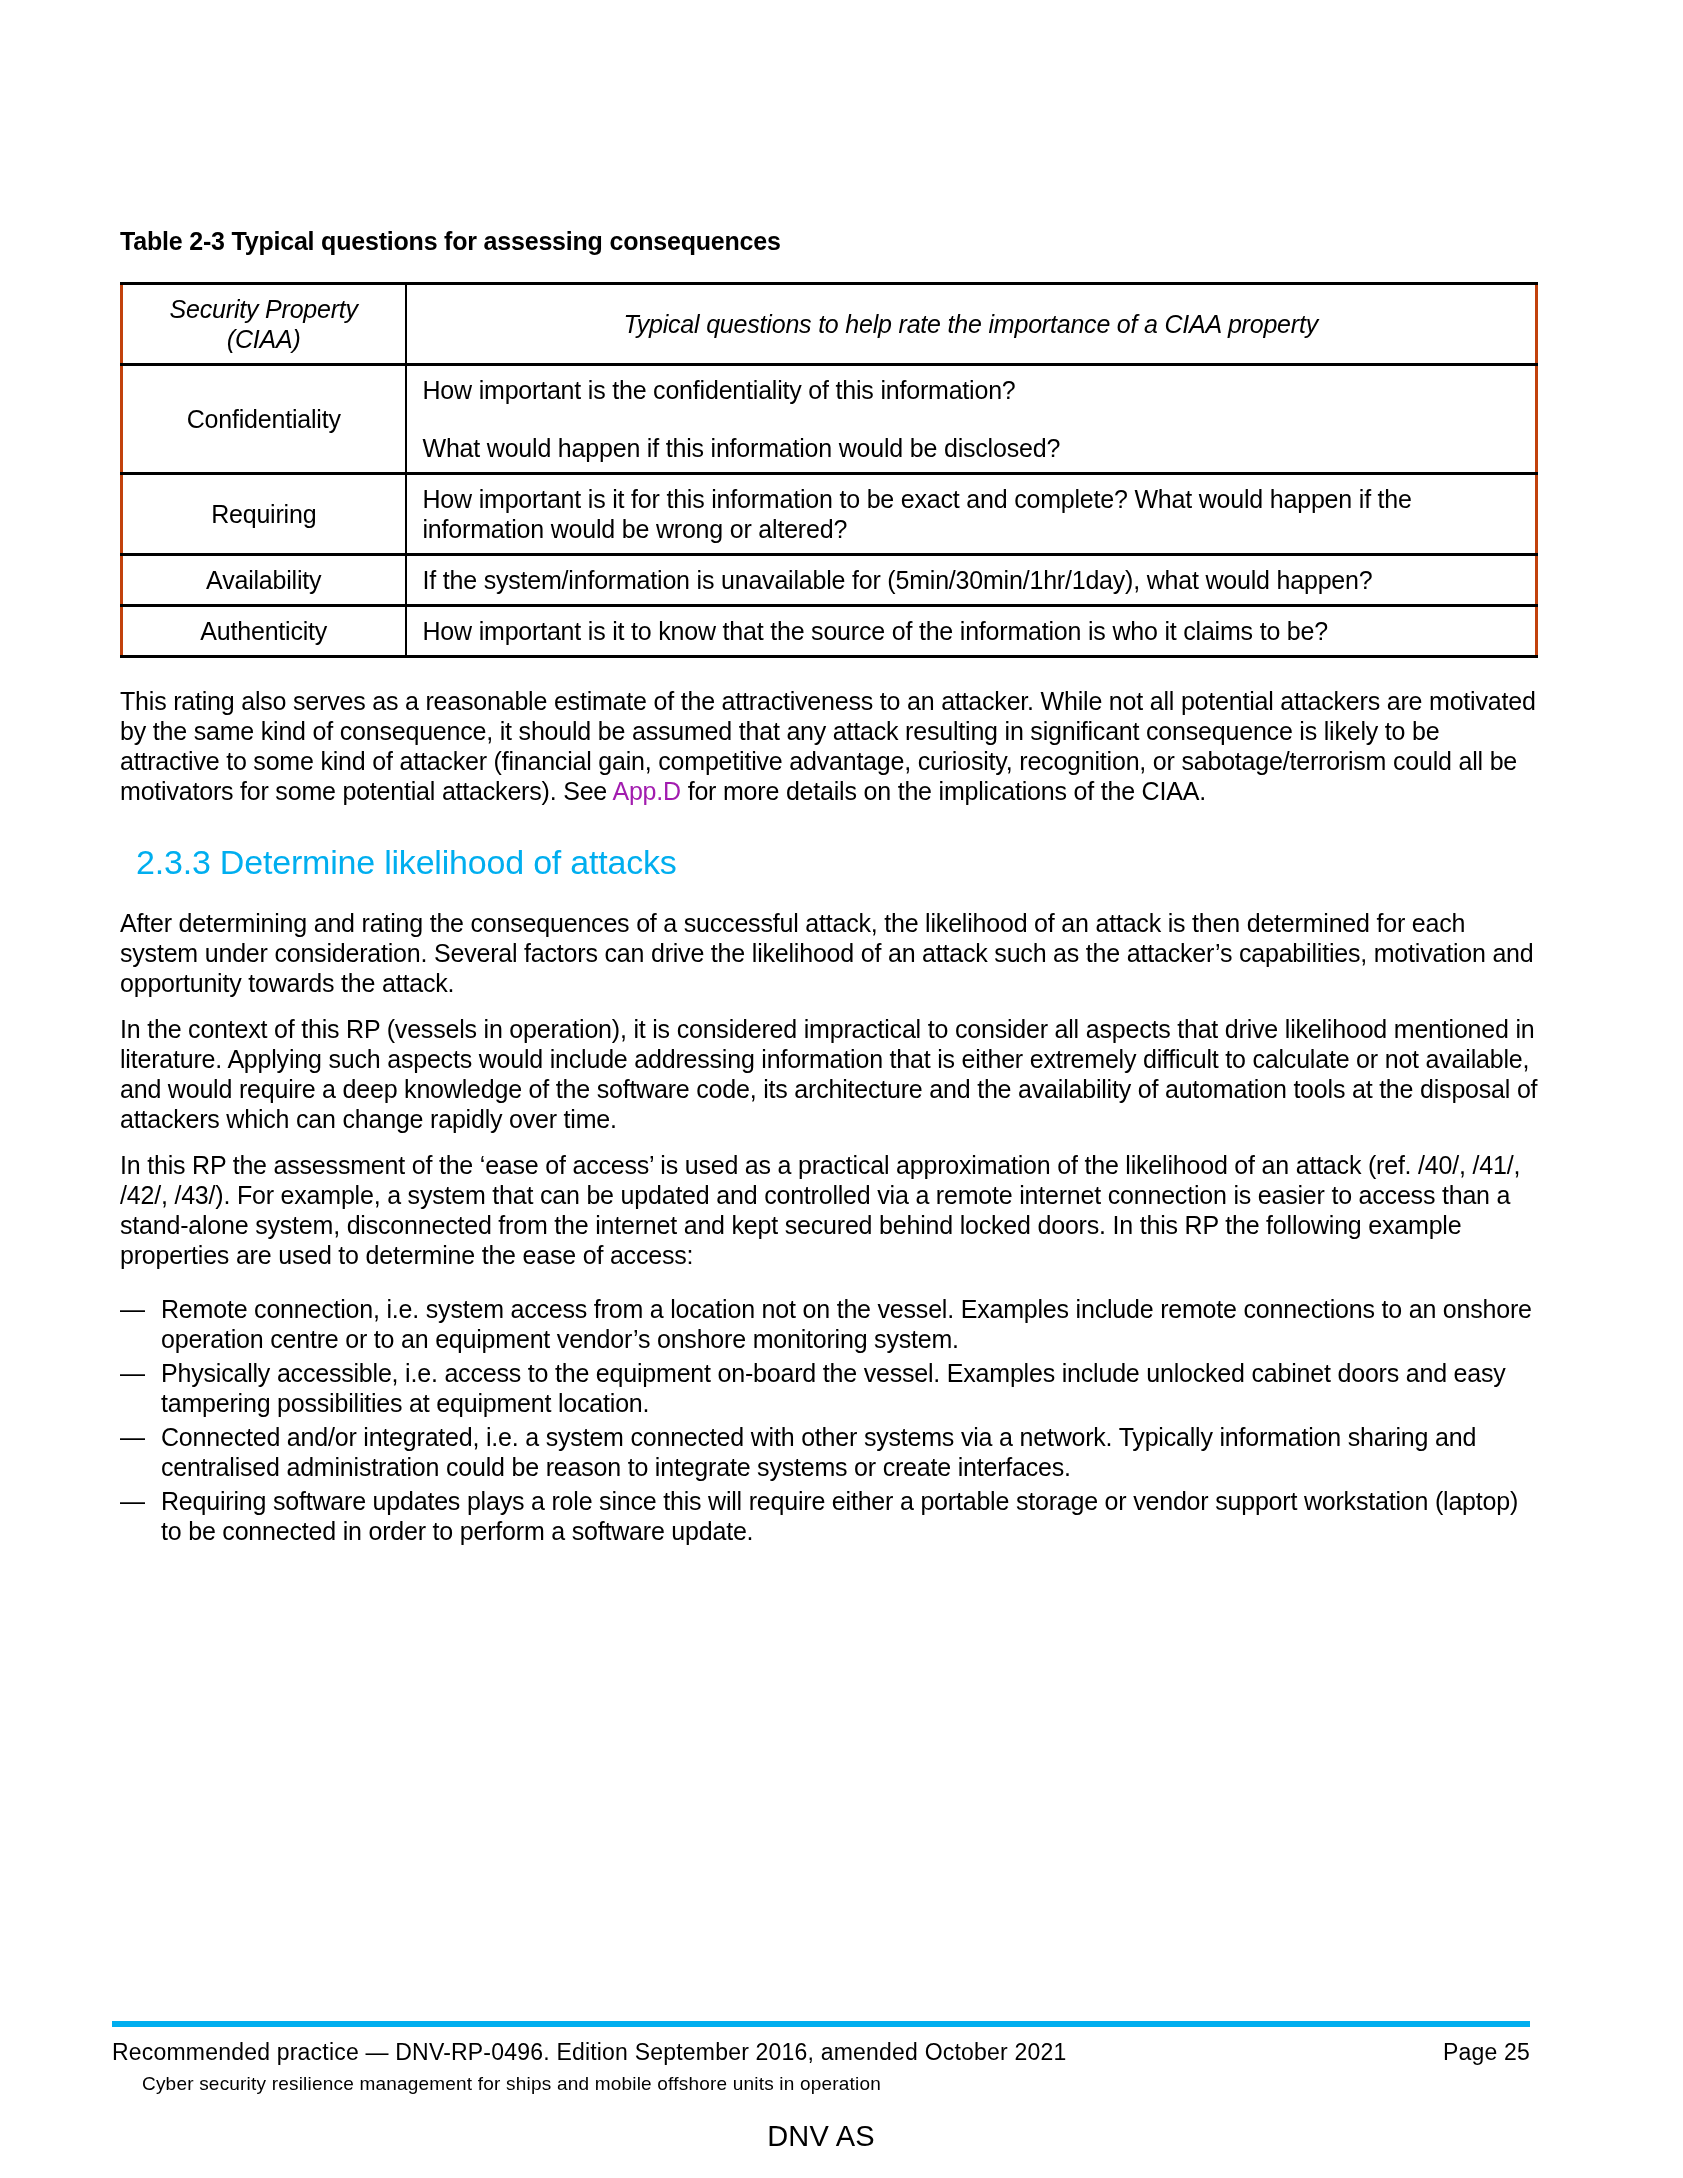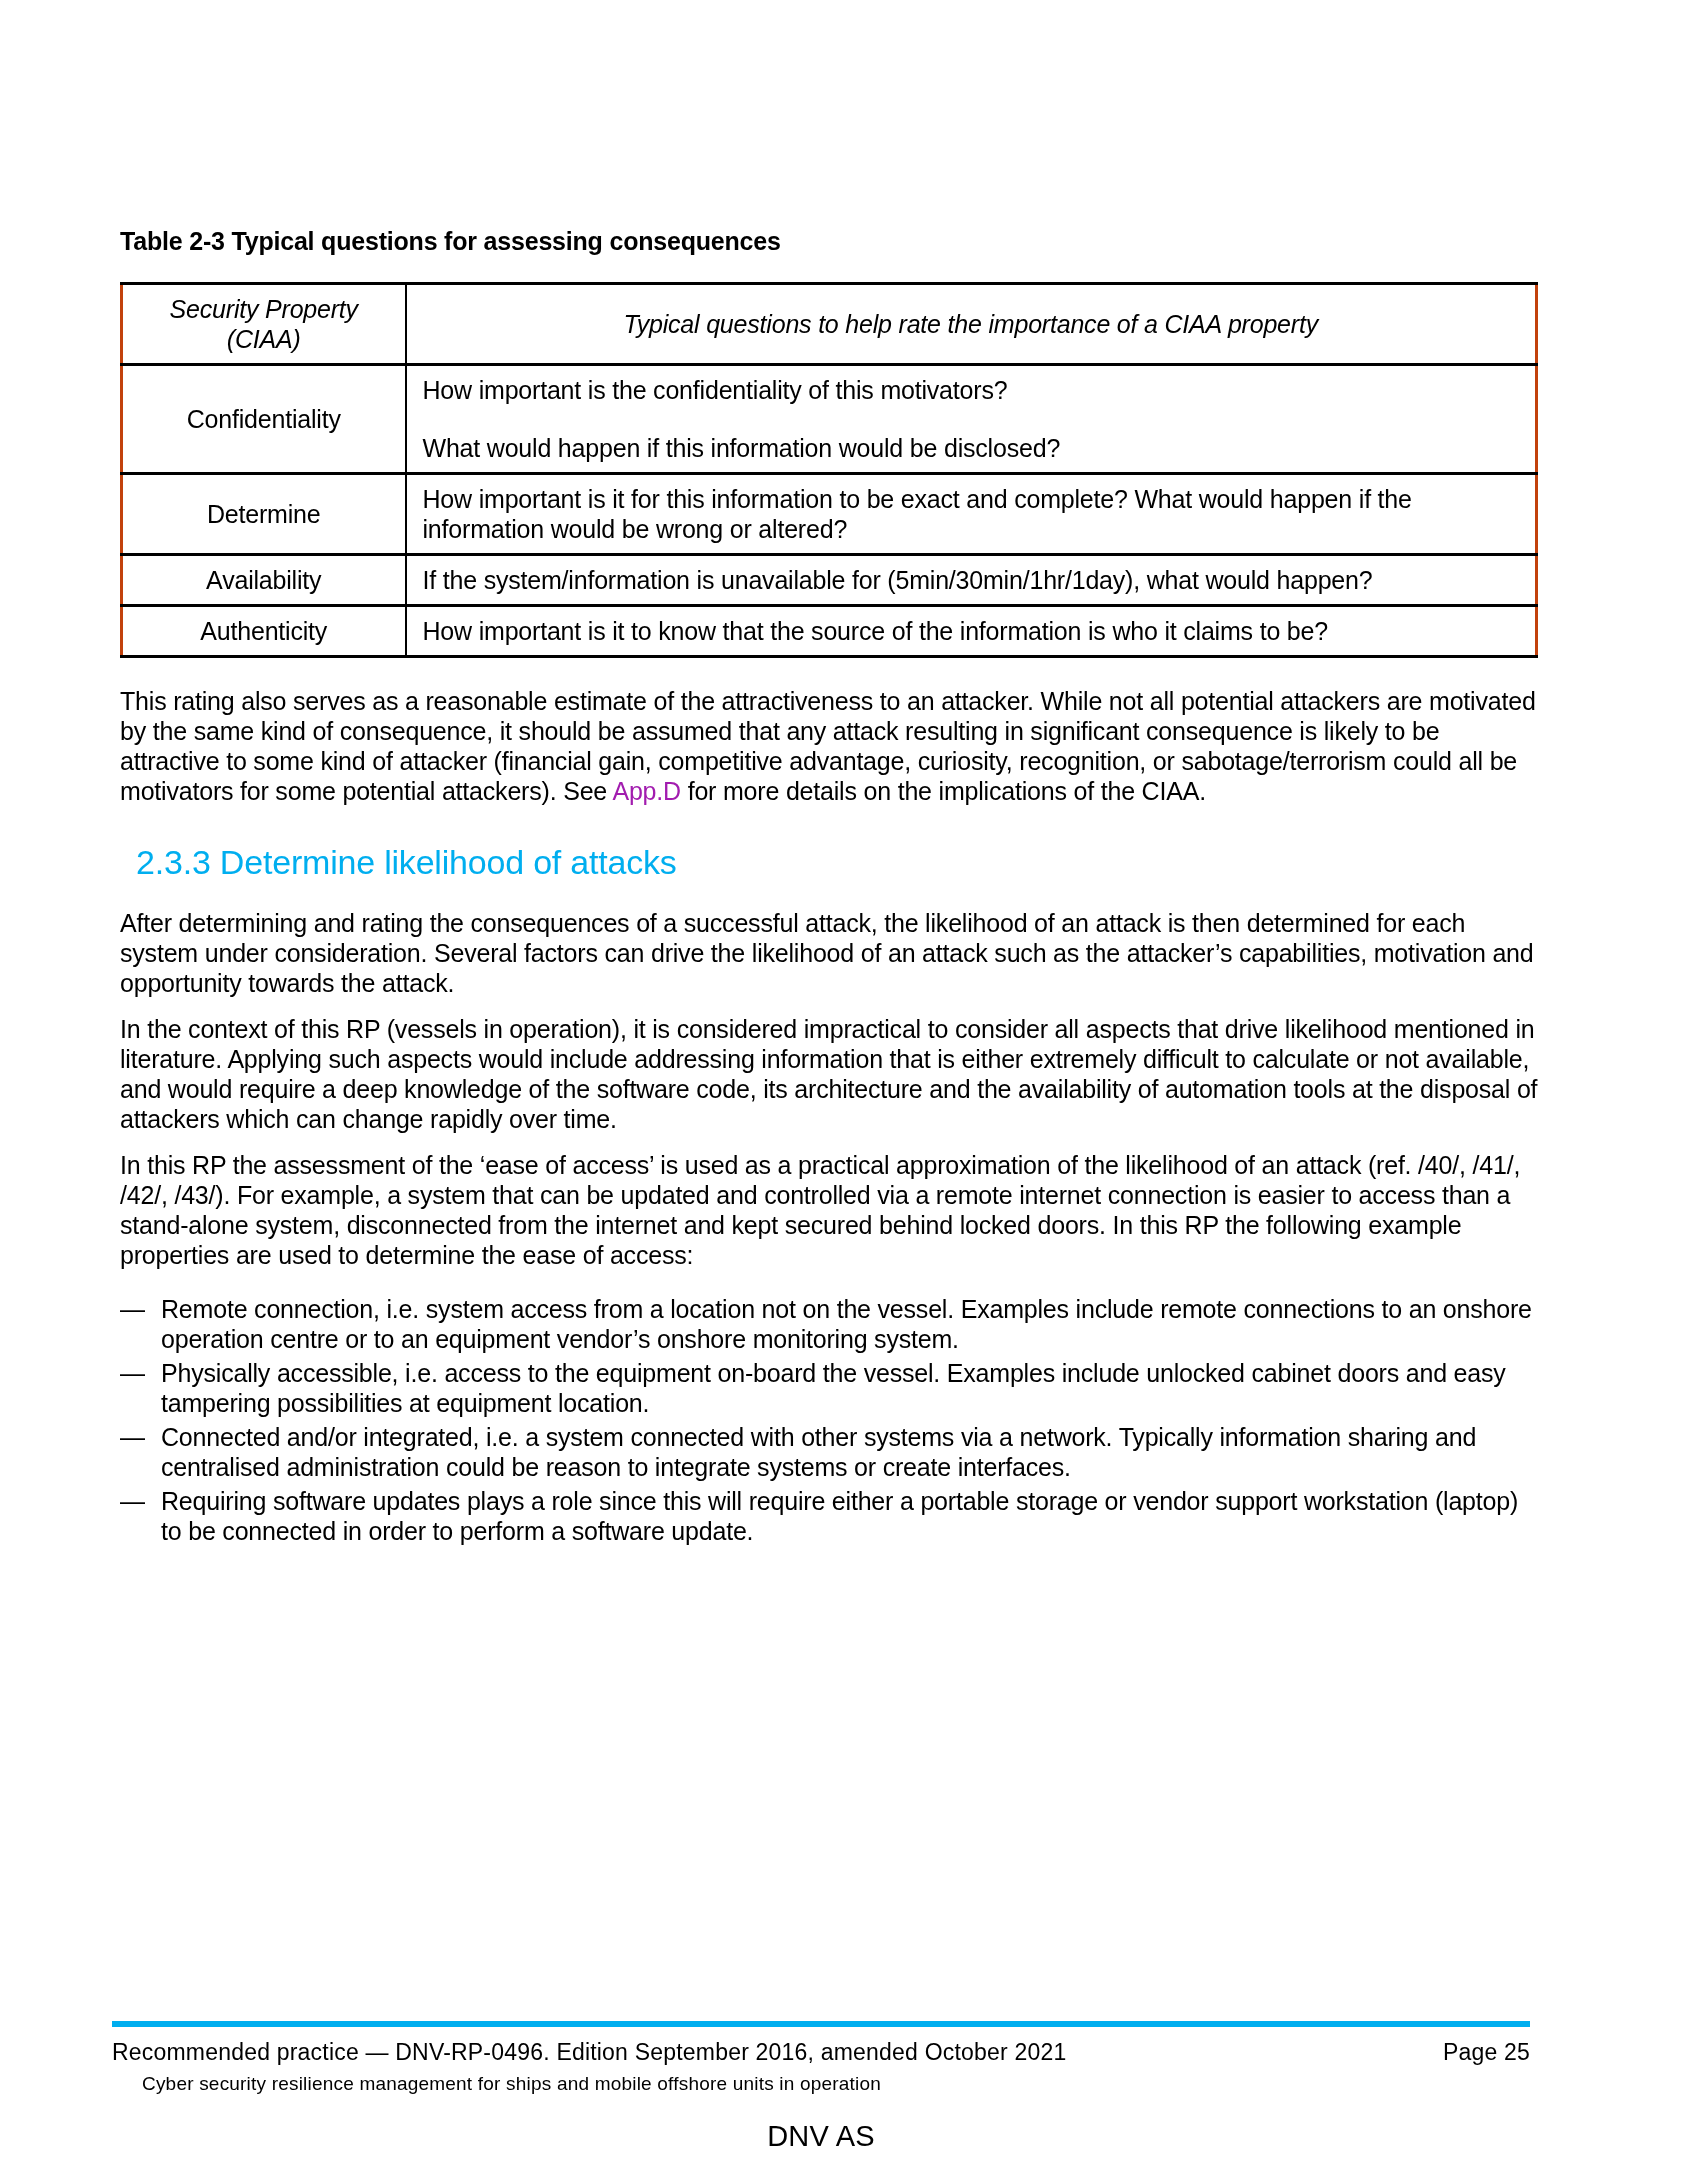--- a/index.html
+++ b/index.html
@@ -114,26 +114,26 @@
           <tr class="th-row">
         <th class="prop-cell">
           <div>Security Property</div>
           <div>(CIAA)</div>
         </th>
         <th>Typical questions to help rate the importance of a CIAA property</th>
       </tr>
       <tr>
         <td class="prop-cell">Confidentiality</td>
         <td class="q-cell">
-          <p>How important is the confidentiality of this motivators?</p>
+          <p>How important is the confidentiality of this information?</p>
           <p>What would happen if this information would be disclosed?</p>
         </td>
       </tr>
       <tr>
-        <td class="prop-cell">Determine</td>
+        <td class="prop-cell">Requiring</td>
         <td class="q-cell">
           <p>How important is it for this information to be exact and complete? What would happen if the information would be wrong or altered?</p>
         </td>
       </tr>
       <tr>
         <td class="prop-cell">Availability</td>
         <td class="q-cell">
           <p>If the system/information is unavailable for (5min/30min/1hr/1day), what would happen?</p>
         </td>
       </tr>

